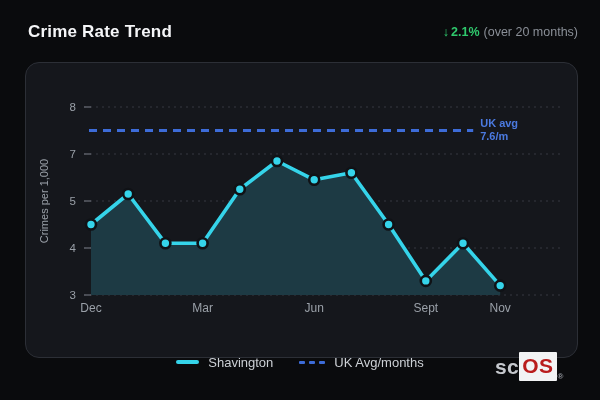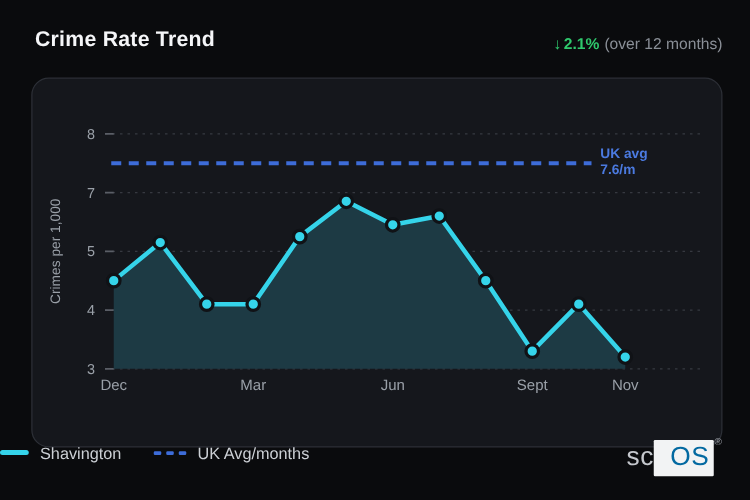--- a/index.html
+++ b/index.html
@@ -4,59 +4,59 @@
 <style>
   html,body{margin:0;padding:0;}
   body{
     width:600px;height:400px;position:relative;overflow:hidden;
     background:#0a0b0d;
     font-family:"Liberation Sans","DejaVu Sans",sans-serif;
     -webkit-font-smoothing:antialiased;
   }
   .header{
     position:absolute;left:28px;right:22px;top:22px;
-    display:flex;justify-content:space-between;align-items:flex-end;
+    display:flex;justify-content:space-between;align-items:center;
   }
   .title{
     color:#f5f6f8;font-size:17px;font-weight:bold;letter-spacing:.2px;
   }
   .stat{font-size:12.5px;color:#8a8f97;white-space:nowrap;}
   .stat .arrow{color:#2fc96d;font-weight:bold;margin-right:2px;}
   .stat .value{color:#2fc96d;font-weight:bold;margin-right:4px;}
   .card{
     position:absolute;left:25px;top:62px;width:553px;height:296px;
     background:#15171c;border:1px solid #2c2f36;border-radius:14px;
     box-sizing:border-box;
   }
   .card svg{display:block;border-radius:14px;}
   .legend{
     position:absolute;left:0;right:0;top:352px;height:20px;
-    display:flex;justify-content:flex-start;align-items:center;gap:26px;
+    display:flex;justify-content:center;align-items:center;gap:26px;
   }
   .legend-item{display:flex;align-items:center;gap:9px;}
   .legend-label{color:#ccd0d5;font-size:13px;}
   .swatch-solid{width:23px;height:4px;border-radius:2px;background:#35d4ea;}
   .swatch-dashed{display:flex;gap:4px;}
   .swatch-dashed i{display:block;width:6px;height:3px;border-radius:1px;background:#3d6cd8;}
   .logo{
-    position:absolute;right:22px;top:352px;
-    font-size:21px;font-weight:normal;letter-spacing:.5px;line-height:28px;
-    display:flex;align-items:flex-start;
+    position:absolute;right:36px;top:352px;
+    font-size:21px;font-weight:bold;letter-spacing:.5px;line-height:28px;
+    display:flex;align-items:flex-end;
   }
   .logo .sc{color:#c5c8cd;}
-  .logo .os{background:#f2f3f4;color:#0369a1;padding:0 3px 1px 13px;border-radius:1px;}
+  .logo .os{background:#f2f3f4;color:#b91c1c;padding:0 3px 1px 3px;border-radius:1px;}
   .logo .reg{color:#9a9ea5;font-size:8px;line-height:8px;margin-top:-2px;margin-left:1px;}
 </style>
 </head>
 <body>
 
 <div class="header">
   <div class="title">Crime Rate Trend</div>
   <div class="stat">
-    <span class="arrow">↓</span><span class="value">2.1%</span><span>(over 12 months)</span>
+    <span class="arrow">↓</span><span class="value">2.1%</span><span>(over 20 months)</span>
   </div>
 </div>
 
 <div class="card">
   <svg id="chart-svg" width="551" height="294" viewBox="0 0 551 294">
       <line x1="58" y1="44" x2="534" y2="44" stroke="#41454d" stroke-width="1" stroke-dasharray="2 4" opacity="0.75"></line>
       <line x1="58" y1="44" x2="65" y2="44" stroke="#5a5e66" stroke-width="1.4"></line>
       <text x="50" y="48" text-anchor="end" fill="#9aa0a8" font-size="11.5">8</text>
       <line x1="58" y1="91" x2="534" y2="91" stroke="#41454d" stroke-width="1" stroke-dasharray="2 4" opacity="0.75"></line>
       <line x1="58" y1="91" x2="65" y2="91" stroke="#5a5e66" stroke-width="1.4"></line>

